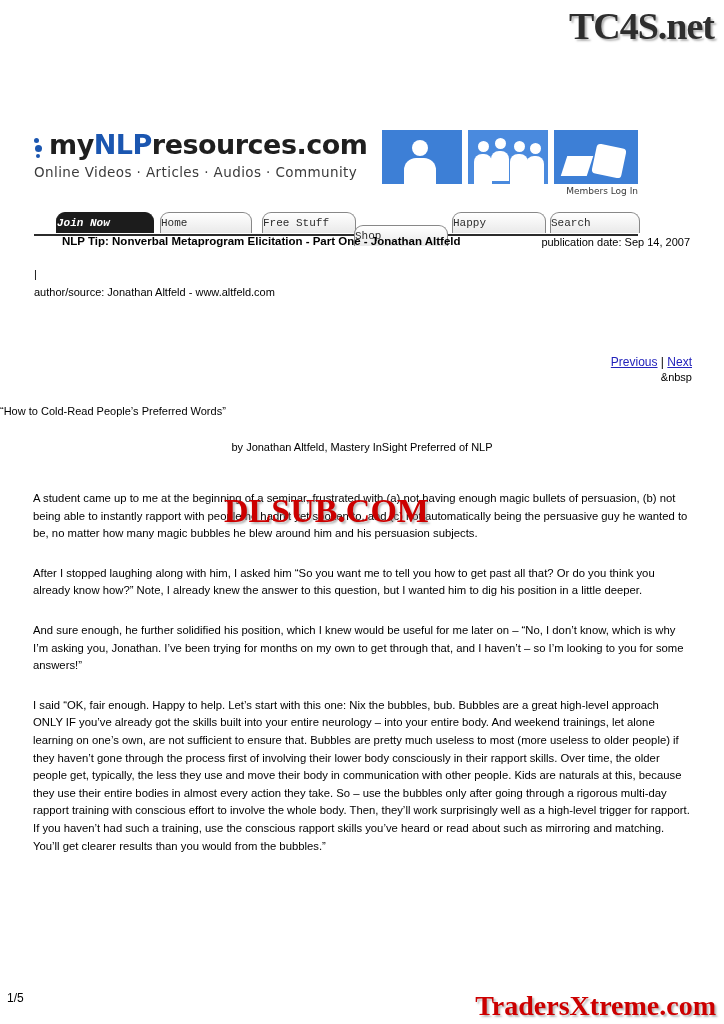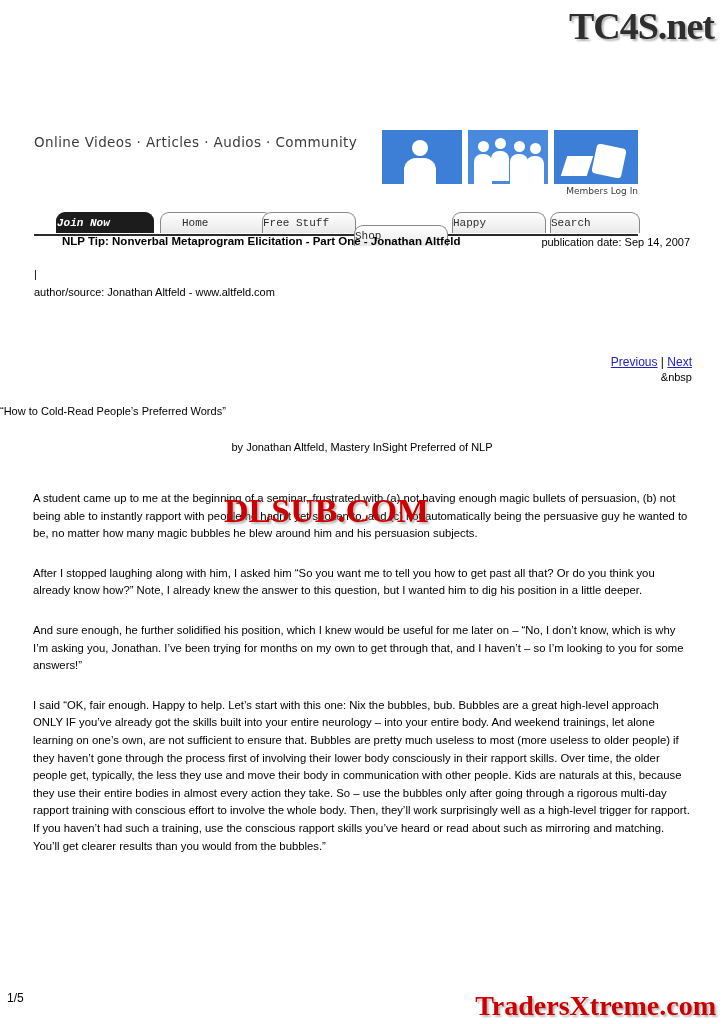--- a/index.html
+++ b/index.html
@@ -143,21 +143,21 @@
     background: linear-gradient(#ffffff, #e9e9e9);
   }
   .tab.join {
     background: #1c1c1c;
     color: #ffffff;
     font-weight: bold;
     font-style: italic;
     border-color: #1c1c1c;
   }
   .tab.t0 { left: 22px;  width: 96px; }
-  .tab.t1 { left: 126px; width: 90px; padding-left: 21px; }
+  .tab.t1 { left: 126px; width: 90px; }
   .tab.t2 { left: 228px; width: 92px; }
   .tab.t3 { left: 320px; width: 92px; margin-top: 13px; }
   .tab.t4 { left: 418px; width: 92px; }
   .tab.t5 { left: 516px; width: 88px; }
 
   
   .art-title {
     position: absolute;
     left: 62px;
     top: 234px;
@@ -276,20 +276,23 @@
   }
 </style>
 </head>
 <body>
 
 <div class="tc4s">TC4S.net</div>
 
 <div class="banner">
 
   <div class="logo-block">
+    <div class="logo-line1">
+      <span class="logo-dots"><i></i><i></i><i></i></span><span>my</span><span class="nlp">NLP</span><span>resources.com</span>
+    </div>
     <div class="logo-line2">Online Videos · Articles · Audios · Community</div>
   </div>
 
   <div class="banner-pics">
     <div class="pic p1">
       <span class="silhouette s1-head"></span>
       <span class="silhouette s1-body"></span>
     </div>
     <div class="pic p2">
       <span class="silhouette g-head" style="left:10px;"></span>

